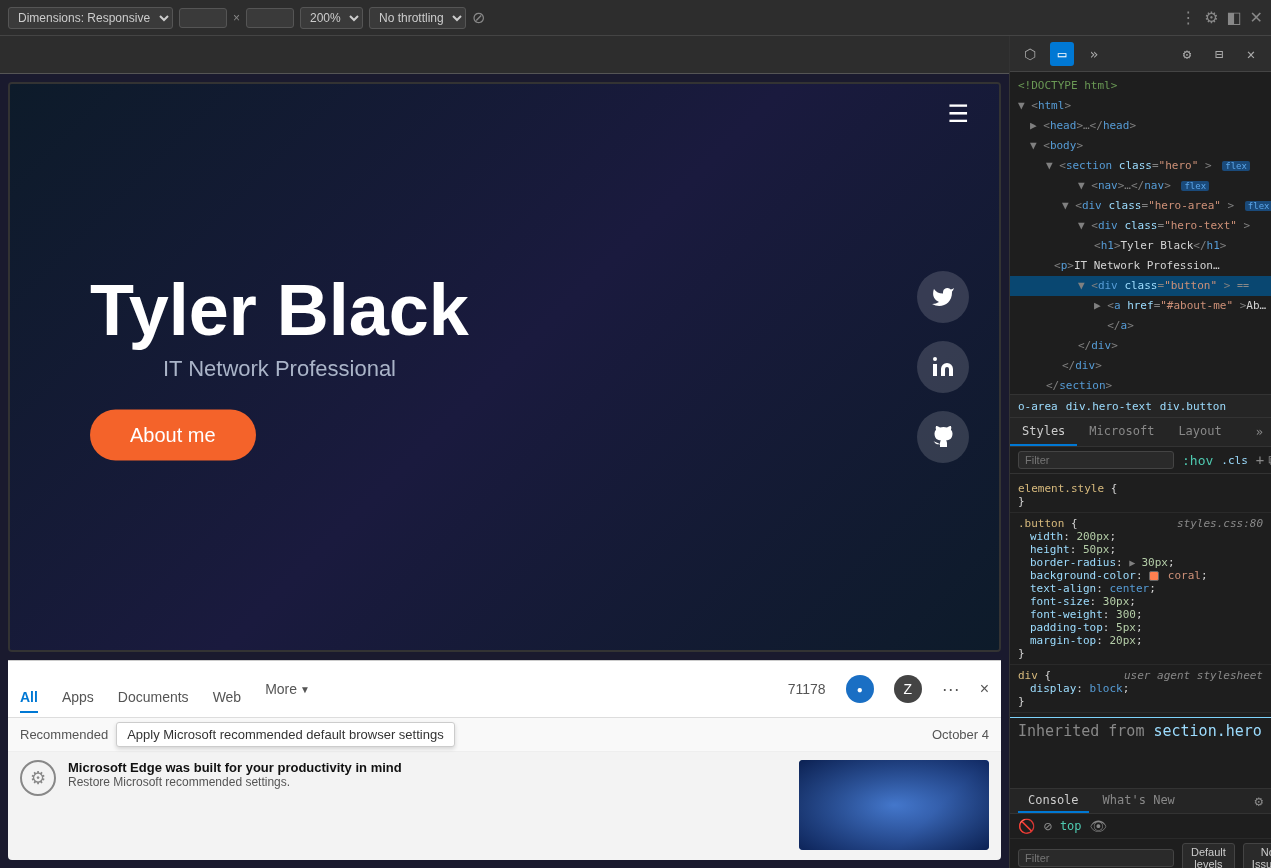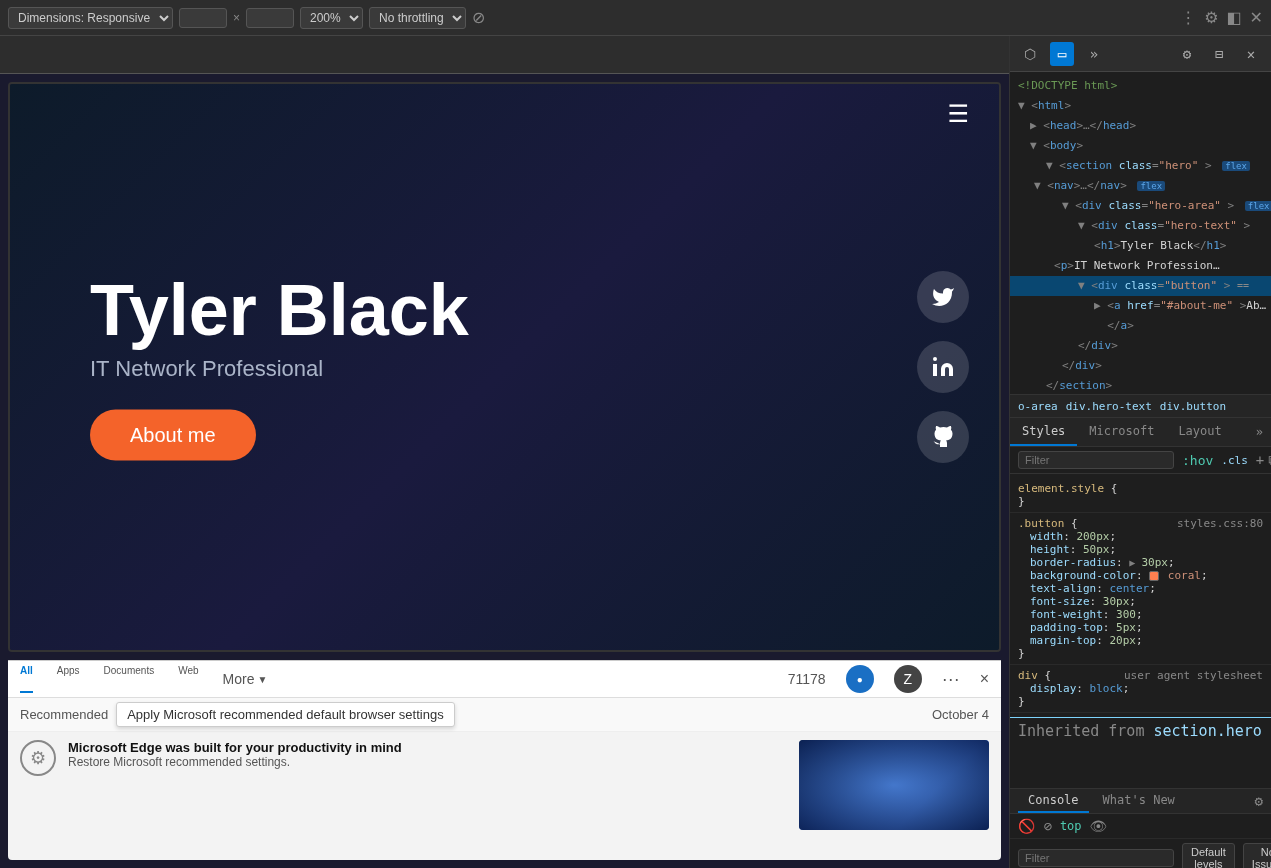--- a/index.html
+++ b/index.html
@@ -103,20 +103,21 @@
       color: white;
       line-height: 1;
       margin-bottom: 10px;
     }
 
     .hero-subtitle {
       font-size: 22px;
       color: #aab4c8;
       font-weight: 400;
       margin-bottom: 28px;
+      text-align: center;
     }
 
     .about-me-btn {
       background: #f4632a;
       color: white;
       border: none;
       border-radius: 30px;
       padding: 14px 40px;
       font-size: 20px;
       font-weight: 300;
@@ -154,25 +155,26 @@
       background: #f3f3f3;
       border-top: 1px solid #ccc;
       flex-shrink: 0;
       position: relative;
       margin: 0 8px 8px 8px;
       border-radius: 0 0 4px 4px;
       overflow: hidden;
     }
 
     .bottom-tab {
-      font-size: 10px;
+      font-size: 14px;
       color: #555;
       cursor: pointer;
-      padding-bottom: 15px;
+      padding-bottom: 6px;
       border-bottom: 2px solid transparent;
+      margin-top: 24px;
     }
 
     .bottom-tab.active {
       color: #0078d4;
       border-bottom: 2px solid #0078d4;
       font-weight: 600;
     }
 
     .bottom-tab-more {
       display: flex;
@@ -440,21 +442,21 @@
       border-bottom: 1px solid #2a2a2a;
     }
 
     .style-selector { color: #d7ba7d; }
     .style-brace { color: #d4d4d4; }
     .style-prop { color: #9cdcfe; margin-left: 12px; }
     .style-colon { color: #d4d4d4; }
     .style-val { color: #ce9178; }
     .style-val.num { color: #b5cea8; }
     .style-val.kw { color: #569cd6; }
-    .style-source { color: #888; float: right; }
+    .style-source { color: #888; float: right; font-style: italic; }
     .style-color-swatch {
       display: inline-block;
       width: 10px; height: 10px;
       border-radius: 2px;
       border: 1px solid #666;
       vertical-align: middle;
       margin-right: 2px;
     }
 
     .inherited-from {
@@ -701,21 +703,21 @@
         <span class="expand-arrow">▼</span>
         <span class="tag-bracket">&lt;</span><span class="tag-name">body</span><span class="tag-bracket">&gt;</span>
       </div>
       <div class="elem-line" style="padding-left:36px;">
         <span class="expand-arrow">▼</span>
         <span class="tag-bracket">&lt;</span><span class="tag-name">section</span>
         <span class="tag-attr"> class</span><span class="tag-bracket">=</span><span class="tag-attr-val">"hero"</span>
         <span class="tag-bracket">&gt;</span>
         <span class="tag-flex-badge">flex</span>
       </div>
-      <div class="elem-line" style="padding-left:24px;">
+      <div class="elem-line" style="padding-left:68px;">
         <span class="expand-arrow">▼</span>
         <span class="tag-bracket">&lt;</span><span class="tag-name">nav</span><span class="tag-bracket">&gt;…&lt;/</span><span class="tag-name">nav</span><span class="tag-bracket">&gt;</span>
         <span class="tag-flex-badge">flex</span>
       </div>
       <div class="elem-line" style="padding-left:52px;">
         <span class="expand-arrow">▼</span>
         <span class="tag-bracket">&lt;</span><span class="tag-name">div</span>
         <span class="tag-attr"> class</span><span class="tag-bracket">=</span><span class="tag-attr-val">"hero-area"</span>
         <span class="tag-bracket">&gt;</span>
         <span class="tag-flex-badge">flex</span>

